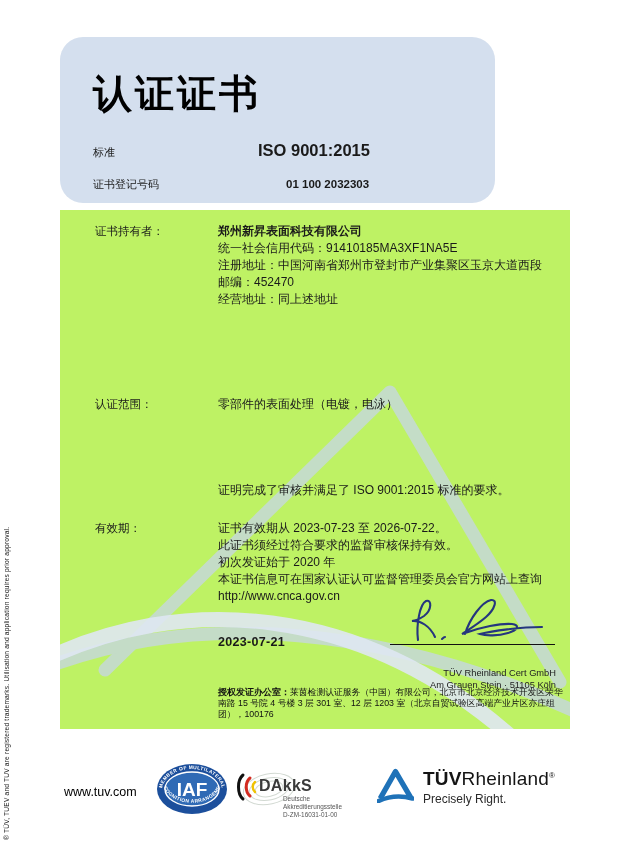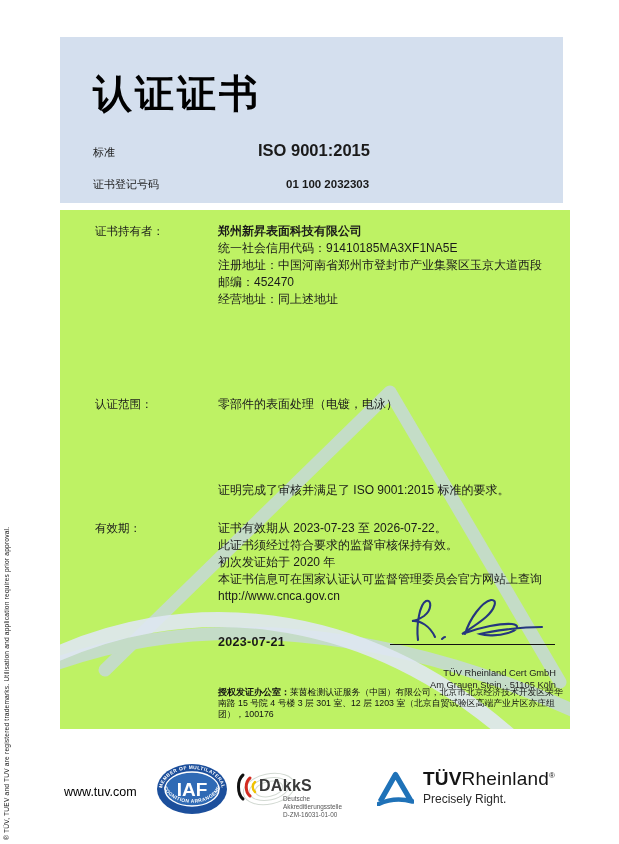--- a/index.html
+++ b/index.html
@@ -7,22 +7,23 @@
     width:619px;height:844px;position:relative;background:#ffffff;
     font-family:"Liberation Sans","DejaVu Sans",sans-serif;color:#1a1a1a;
     overflow:hidden;
   }
   .side-note{
     position:absolute;left:3px;top:840px;transform:rotate(-90deg);
     transform-origin:0 0;font-size:6.6px;color:#1a1a1a;white-space:nowrap;
     letter-spacing:.2px;
   }
   .header-box{
-    position:absolute;left:60px;top:37px;width:503px;height:166px;
+    position:absolute;left:60px;top:37px;width:435px;height:166px;
     background:#d4dfee;
+    border-radius:23px;
   }
   .cert-title{
     position:absolute;left:33px;top:30px;font-size:39px;font-weight:700;
     letter-spacing:3px;color:#000;
   }
   .hrow{position:absolute;left:33px;display:flex;align-items:baseline;gap:40px;}
   .hrow .lbl{width:125px;font-size:11px;flex:0 0 auto;}
   .hrow1{top:104px;}
   .hrow1 .val{font-size:16.5px;font-weight:700;}
   .hrow2{top:140px;}
@@ -45,21 +46,21 @@
   .sig-wrap{position:absolute;left:330px;top:380px;width:165px;height:56px;}
   .sig-line{position:absolute;left:330px;top:434px;width:165px;border-top:1.4px solid #111;}
   .issuer{position:absolute;right:14px;top:457px;text-align:right;font-size:9.3px;line-height:12px;color:#222;}
   .office{position:absolute;left:158px;top:477px;width:348px;font-size:8.8px;line-height:11px;color:#111;}
   .office b{font-size:9px;}
 
   .footer{position:absolute;left:0;top:745px;width:619px;height:99px;}
   .website{position:absolute;left:64px;top:40px;font-size:12.5px;color:#000000;}
   .iaf{position:absolute;left:156px;top:18px;}
   .dakks{position:absolute;left:231px;top:24px;}
-  .tuv-logo{position:absolute;left:377px;top:23px;display:flex;align-items:flex-end;}
+  .tuv-logo{position:absolute;left:377px;top:23px;display:flex;align-items:flex-start;}
   .tuv-text{margin-left:9px;}
   .tuv-brand{font-size:19px;color:#141414;letter-spacing:.2px;}
   .tuv-brand .b{font-weight:700;}
   .tuv-brand sup{font-size:8px;}
   .tuv-tag{font-size:12px;color:#2a2a2a;margin-top:2px;}
 </style>
 </head>
 <body>
 
 <div class="side-note">® TÜV, TUEV and TUV are registered trademarks. Utilisation and application requires prior approval.</div>

